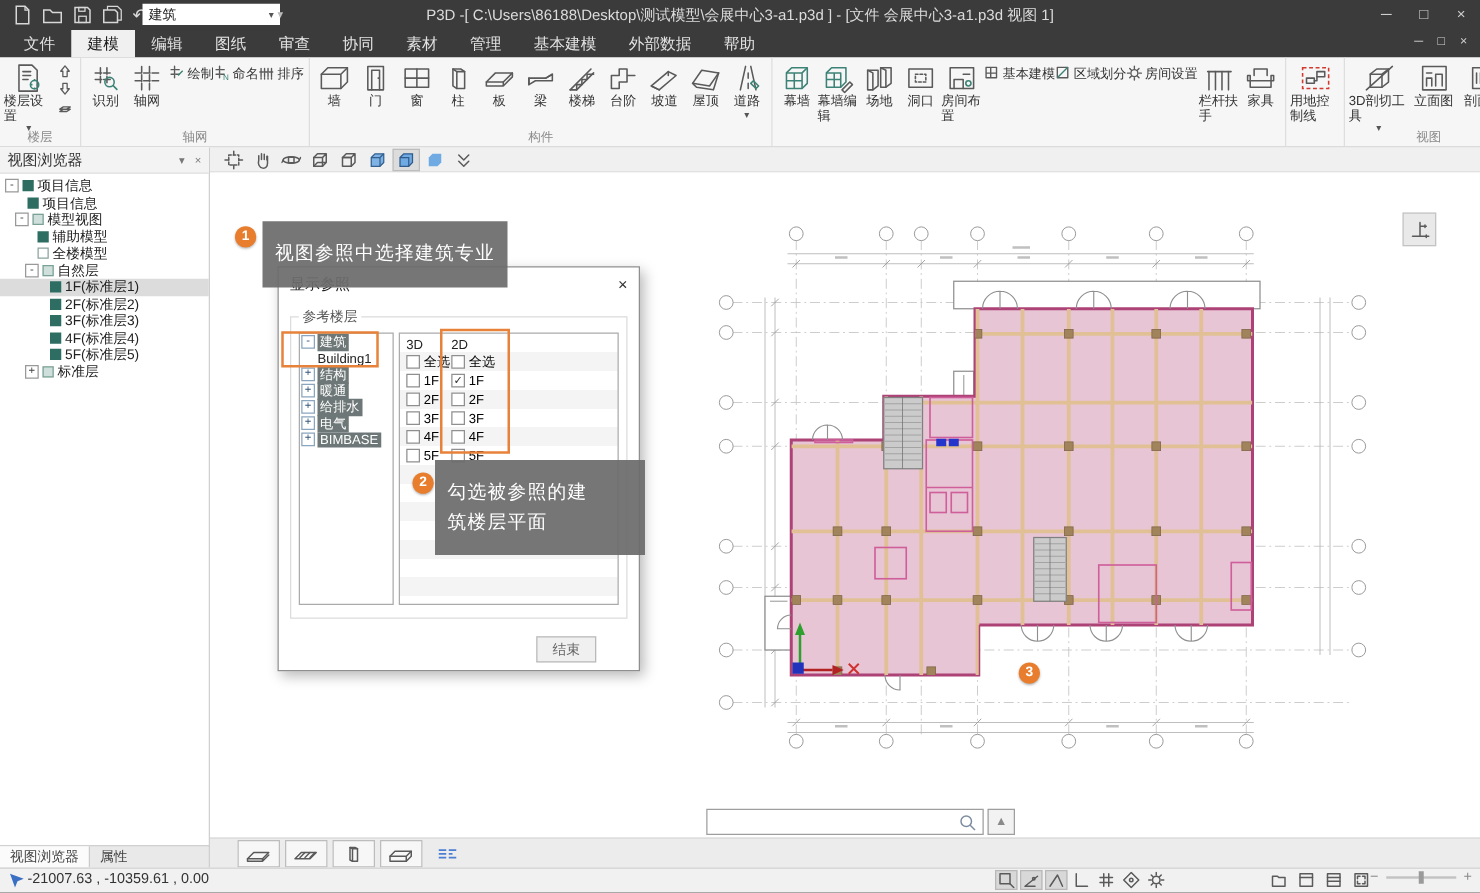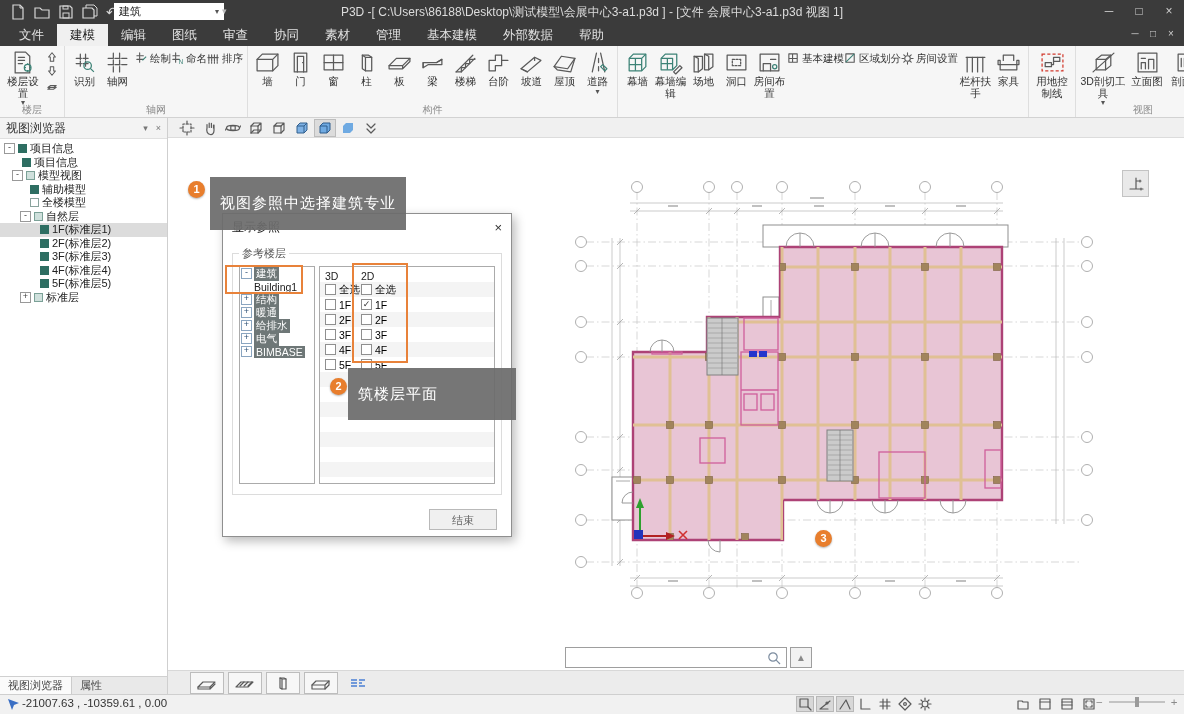--- a/index.html
+++ b/index.html
@@ -22,21 +22,21 @@
   .menu-item{padding:0 13px;font-size:12.5px;color:#e2e2e2;display:flex;align-items:center;}
   .menu-item.active{background:#f0f0f0;color:#1c1c1c;}
   .docctl{position:absolute;right:4px;top:24px;height:22px;display:flex;}
   .docctl span{width:18px;text-align:center;line-height:20px;color:#cfcfcf;font-size:10px;}
   
   .ribbon{position:absolute;left:0;top:46px;width:1184px;height:72px;background:#f6f6f6;
           border-bottom:1px solid #d2d2d2;display:flex;box-sizing:border-box;}
   .rgroup{position:relative;display:flex;align-items:flex-start;padding:1px 3px 13px 3px;border-right:1px solid #dedede;}
   .rgroup-label{position:absolute;bottom:0;left:0;right:0;text-align:center;font-size:10px;color:#8a8a8a;}
   .rbtn{display:flex;flex-direction:column;align-items:center;width:33px;margin:1px 0;font-size:10.5px;
-        color:#333;text-align:center;line-height:1.1;padding-top:2px;}
+        color:#333;text-align:left;line-height:1.1;padding-top:2px;}
   .rbtn.w{width:40px}.rbtn.xw{width:48px}
   .rbtn .icn{width:25px;height:25px;margin-bottom:1px;}
   .scol{display:flex;flex-direction:row;margin:3px 1px 0 1px;}
   .sbtn{display:flex;align-items:center;font-size:10.5px;color:#333;height:17px;white-space:nowrap;}
   .sbtn svg{width:13px;height:13px;margin-right:2px;}
   .upd{display:flex;flex-direction:column;margin:3px 1px 0 1px;}
   .upd .sq{width:16px;height:14px;display:flex;align-items:center;justify-content:center;}
   .drop{font-size:8px;color:#555;}
   svg .s{stroke:#5a5a5a;fill:none;stroke-width:1.2;stroke-linejoin:round;stroke-linecap:round;}
   svg .t{stroke:#3c8276;fill:none;stroke-width:1.2;stroke-linejoin:round;}
@@ -108,21 +108,21 @@
   .dt-sel{background:#6e7777;color:#fff;padding:0 2px;}
   .ref-grid{position:absolute;left:96px;top:52px;width:176px;height:218px;border:1px solid #ababab;
             background:repeating-linear-gradient(to bottom,#fff 0 15px,#f4f4f4 15px 30px);
             font-size:10.5px;box-sizing:border-box;overflow:hidden;}
   .rg-row{display:flex;height:15px;align-items:center;}
   .rg-col1{width:36px;padding-left:5px;display:flex;align-items:center;}
   .rg-col2{display:flex;align-items:center;}
   .chk{width:9px;height:9px;border:1px solid #8f8f8f;background:#fff;margin-right:3px;flex:none;
        font-size:9px;line-height:9px;text-align:center;color:#333;}
   .rg-hdr{color:#222;align-items:flex-end;}
-  .end-btn{position:absolute;left:206px;top:295px;width:68px;height:21px;background:#f0f0f0;
+  .end-btn{position:absolute;left:206px;top:295px;width:48px;height:21px;background:#f0f0f0;
            border:1px solid #b9b9b9;font-size:11px;color:#666;text-align:center;line-height:21px;box-sizing:border-box;}
   
   .badge{position:absolute;width:17px;height:17px;border-radius:50%;background:#e87e2d;color:#fff;
          font-size:11px;font-weight:bold;text-align:center;line-height:17px;z-index:22;box-shadow:0 1px 2px rgba(0,0,0,.3);}
   .callout{position:absolute;background:rgba(108,108,108,.93);color:#fff;font-size:15px;z-index:21;
            padding:14px 10px;letter-spacing:1px;}
   .orect{position:absolute;border:2.5px solid #e8823a;z-index:21;box-sizing:border-box;}
 </style>
 </head>
 <body>
@@ -1042,18 +1042,19 @@
   </div>
 
   <div class="orect" style="left:225px;top:265px;width:78px;height:29px"></div>
   <div class="orect" style="left:352px;top:263px;width:56px;height:100px"></div>
 
   <div class="badge" style="left:188px;top:181px">1</div>
   <div class="callout" style="left:210px;top:177px;height:25px;line-height:23px">视图参照中选择建筑专业</div>
 
   <div class="badge" style="left:330px;top:378px">2</div>
   <div class="callout" style="left:348px;top:368px;width:148px;line-height:24px">
+    <div>勾选被参照的建</div>
     <div>筑楼层平面</div>
   </div>
 
   <div class="badge" style="left:815px;top:530px">3</div>
 
 </div>
 
 </body></html>

